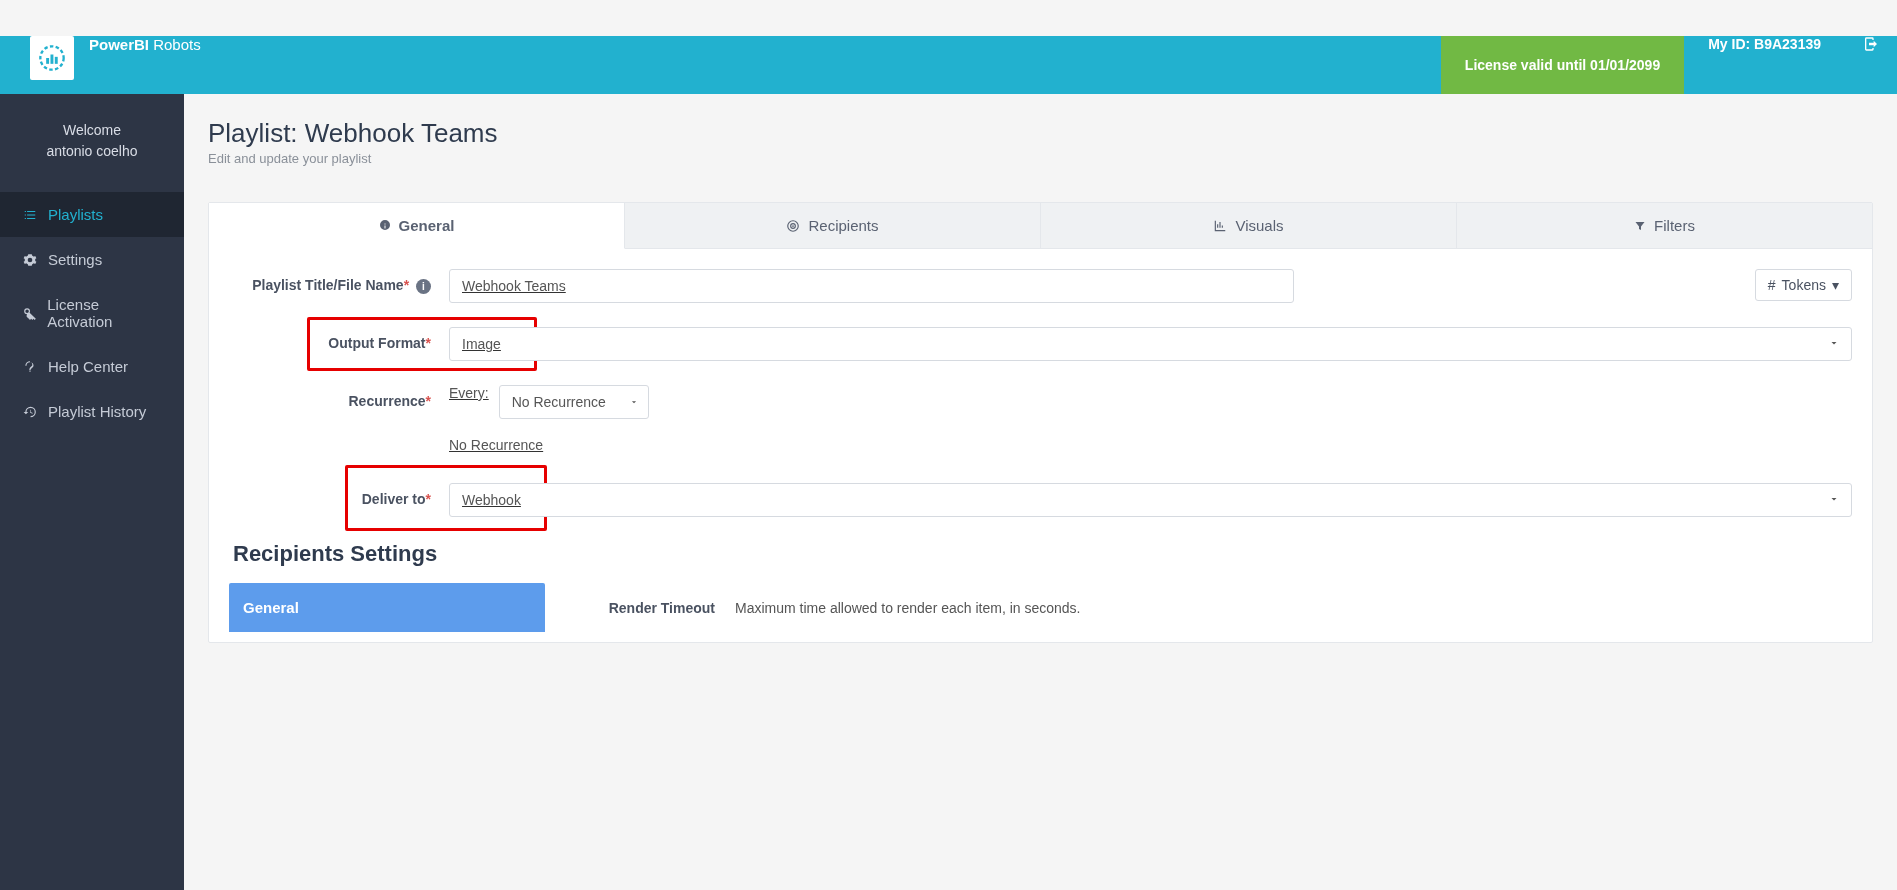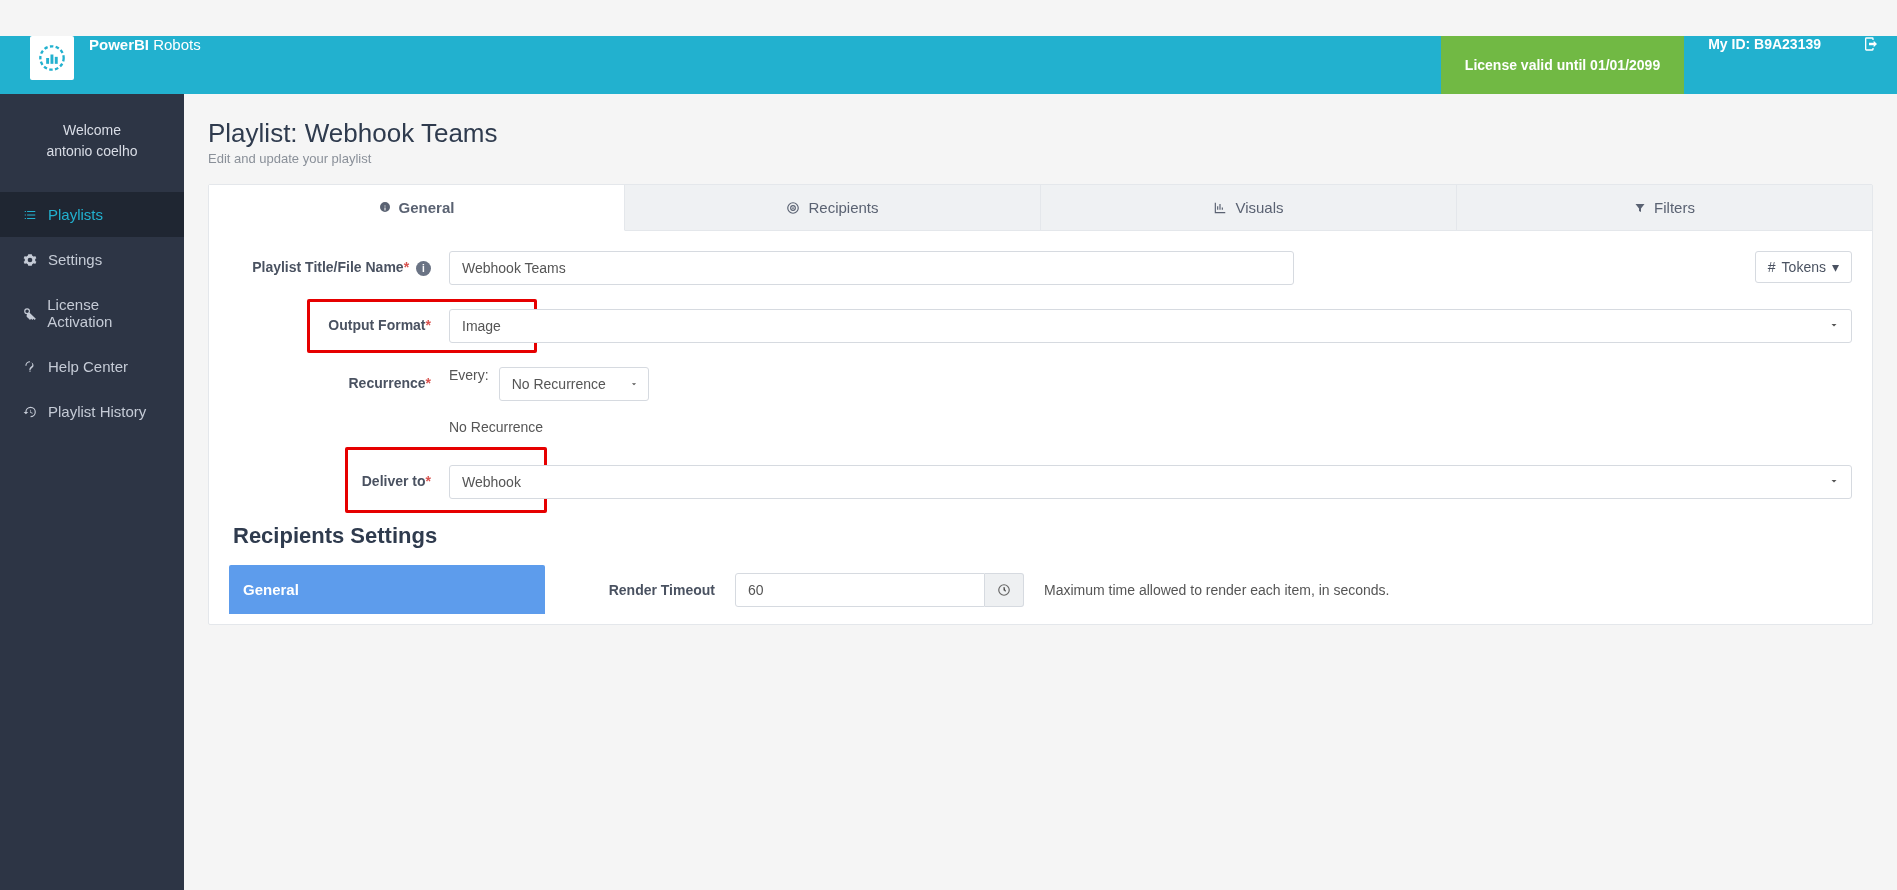--- a/index.html
+++ b/index.html
@@ -20,31 +20,31 @@
 .welcome { text-align: center; padding: 26px 10px 30px; color: #d9dde6; font-size: 14px; line-height: 1.5; }
 .nav-item { display: flex; align-items: center; gap: 10px; padding: 14px 22px; color: #c5cbd6; font-size: 15px; cursor: pointer; }
 .nav-item.active { background: #1f2632; color: #22b1cf; }
 .nav-item .ico { width: 16px; display: inline-flex; justify-content: center; }
 .agent-status { position: absolute; bottom: 18px; left: 0; right: 0; text-align: center; color: #6a7384; font-size: 14px; }
 
 .main { flex: 1; padding: 24px 24px 40px; }
 .page-title { font-size: 26px; color: #2f3b4e; font-weight: 400; }
 .page-subtitle { color: #8a9099; font-size: 13px; margin-top: 2px; }
 
-.panel { background: #fff; border: 1px solid #e4e7eb; margin-top: 18px; border-radius: 2px; }
+.panel { background: #fff; border: 1px solid #e4e7eb; margin-top: 36px; border-radius: 2px; }
 .tabs { display: flex; border-bottom: 1px solid #e4e7eb; }
 .tab { flex: 1; text-align: center; padding: 14px 10px; color: #5a6272; font-size: 15px; background: #eff1f3; border-right: 1px solid #e4e7eb; cursor: pointer; display: flex; align-items: center; justify-content: center; gap: 8px; }
 .tab.active { background: #fff; color: #5a6272; font-weight: 600; border-bottom: 1px solid #fff; margin-bottom: -1px; }
 .tab:last-child { border-right: none; }
 
 .form-body { padding: 20px 20px 10px; }
 .form-row { display: flex; align-items: flex-start; margin-bottom: 24px; }
 .form-label { width: 220px; text-align: right; padding-right: 18px; padding-top: 8px; color: #4a5261; font-weight: 600; font-size: 14px; }
 .req { color: #d9534f; }
-.form-field { flex: 1; display: flex; align-items: center; gap: 10px; }
+.form-field { flex: 1; display: flex; align-items: center; gap: 10px; text-decoration: underline; }
 .form-control { border: 1px solid #d6dae0; border-radius: 3px; padding: 8px 12px; font-size: 14px; color: #555; background: #fff; }
 .form-control.full { width: 100%; }
 .form-control.sel { appearance: none; background-image: none; padding-right: 28px; }
 .sel-wrap { position: relative; display: inline-block; }
 .sel-wrap .chev { position: absolute; right: 10px; top: 50%; transform: translateY(-50%); pointer-events: none; color: #555; }
 .tokens-btn { border: 1px solid #d6dae0; background: #fff; border-radius: 3px; padding: 7px 12px; font-size: 14px; color: #4a5261; display: inline-flex; align-items: center; gap: 6px; cursor: pointer; }
 .tokens-col { width: 180px; text-align: right; }
 .every-label { color: #555; font-size: 14px; }
 .no-rec-text { color: #555; font-size: 14px; margin-top: 8px; }
 
@@ -246,29 +246,20 @@
             </span>
           </div>
         </div>
 
         <h2 class="rs-title">Recipients Settings</h2>
 
         <div class="rs-row">
           <div class="rs-side-tab">General</div>
           <div class="rs-form">
             <div class="rs-label">Render Timeout</div>
-            <div class="rs-input-group">
-              <input class="form-control" value="60" style="">
-              <div class="rs-addon">
-                <svg width="14" height="14" viewBox="0 0 24 24">
-                    <circle cx="12" cy="12" r="9" fill="none" stroke="currentColor" stroke-width="2"></circle>
-                    <path stroke="currentColor" stroke-width="2" d="M12 7v5l3 2"></path>
-                  </svg>
-              </div>
-            </div>
             <div class="rs-help">Maximum time allowed to render each item, in seconds.</div>
           </div>
         </div>
 
       </div>
     </div>
   </div>
 </div>
 
 </body></html>

